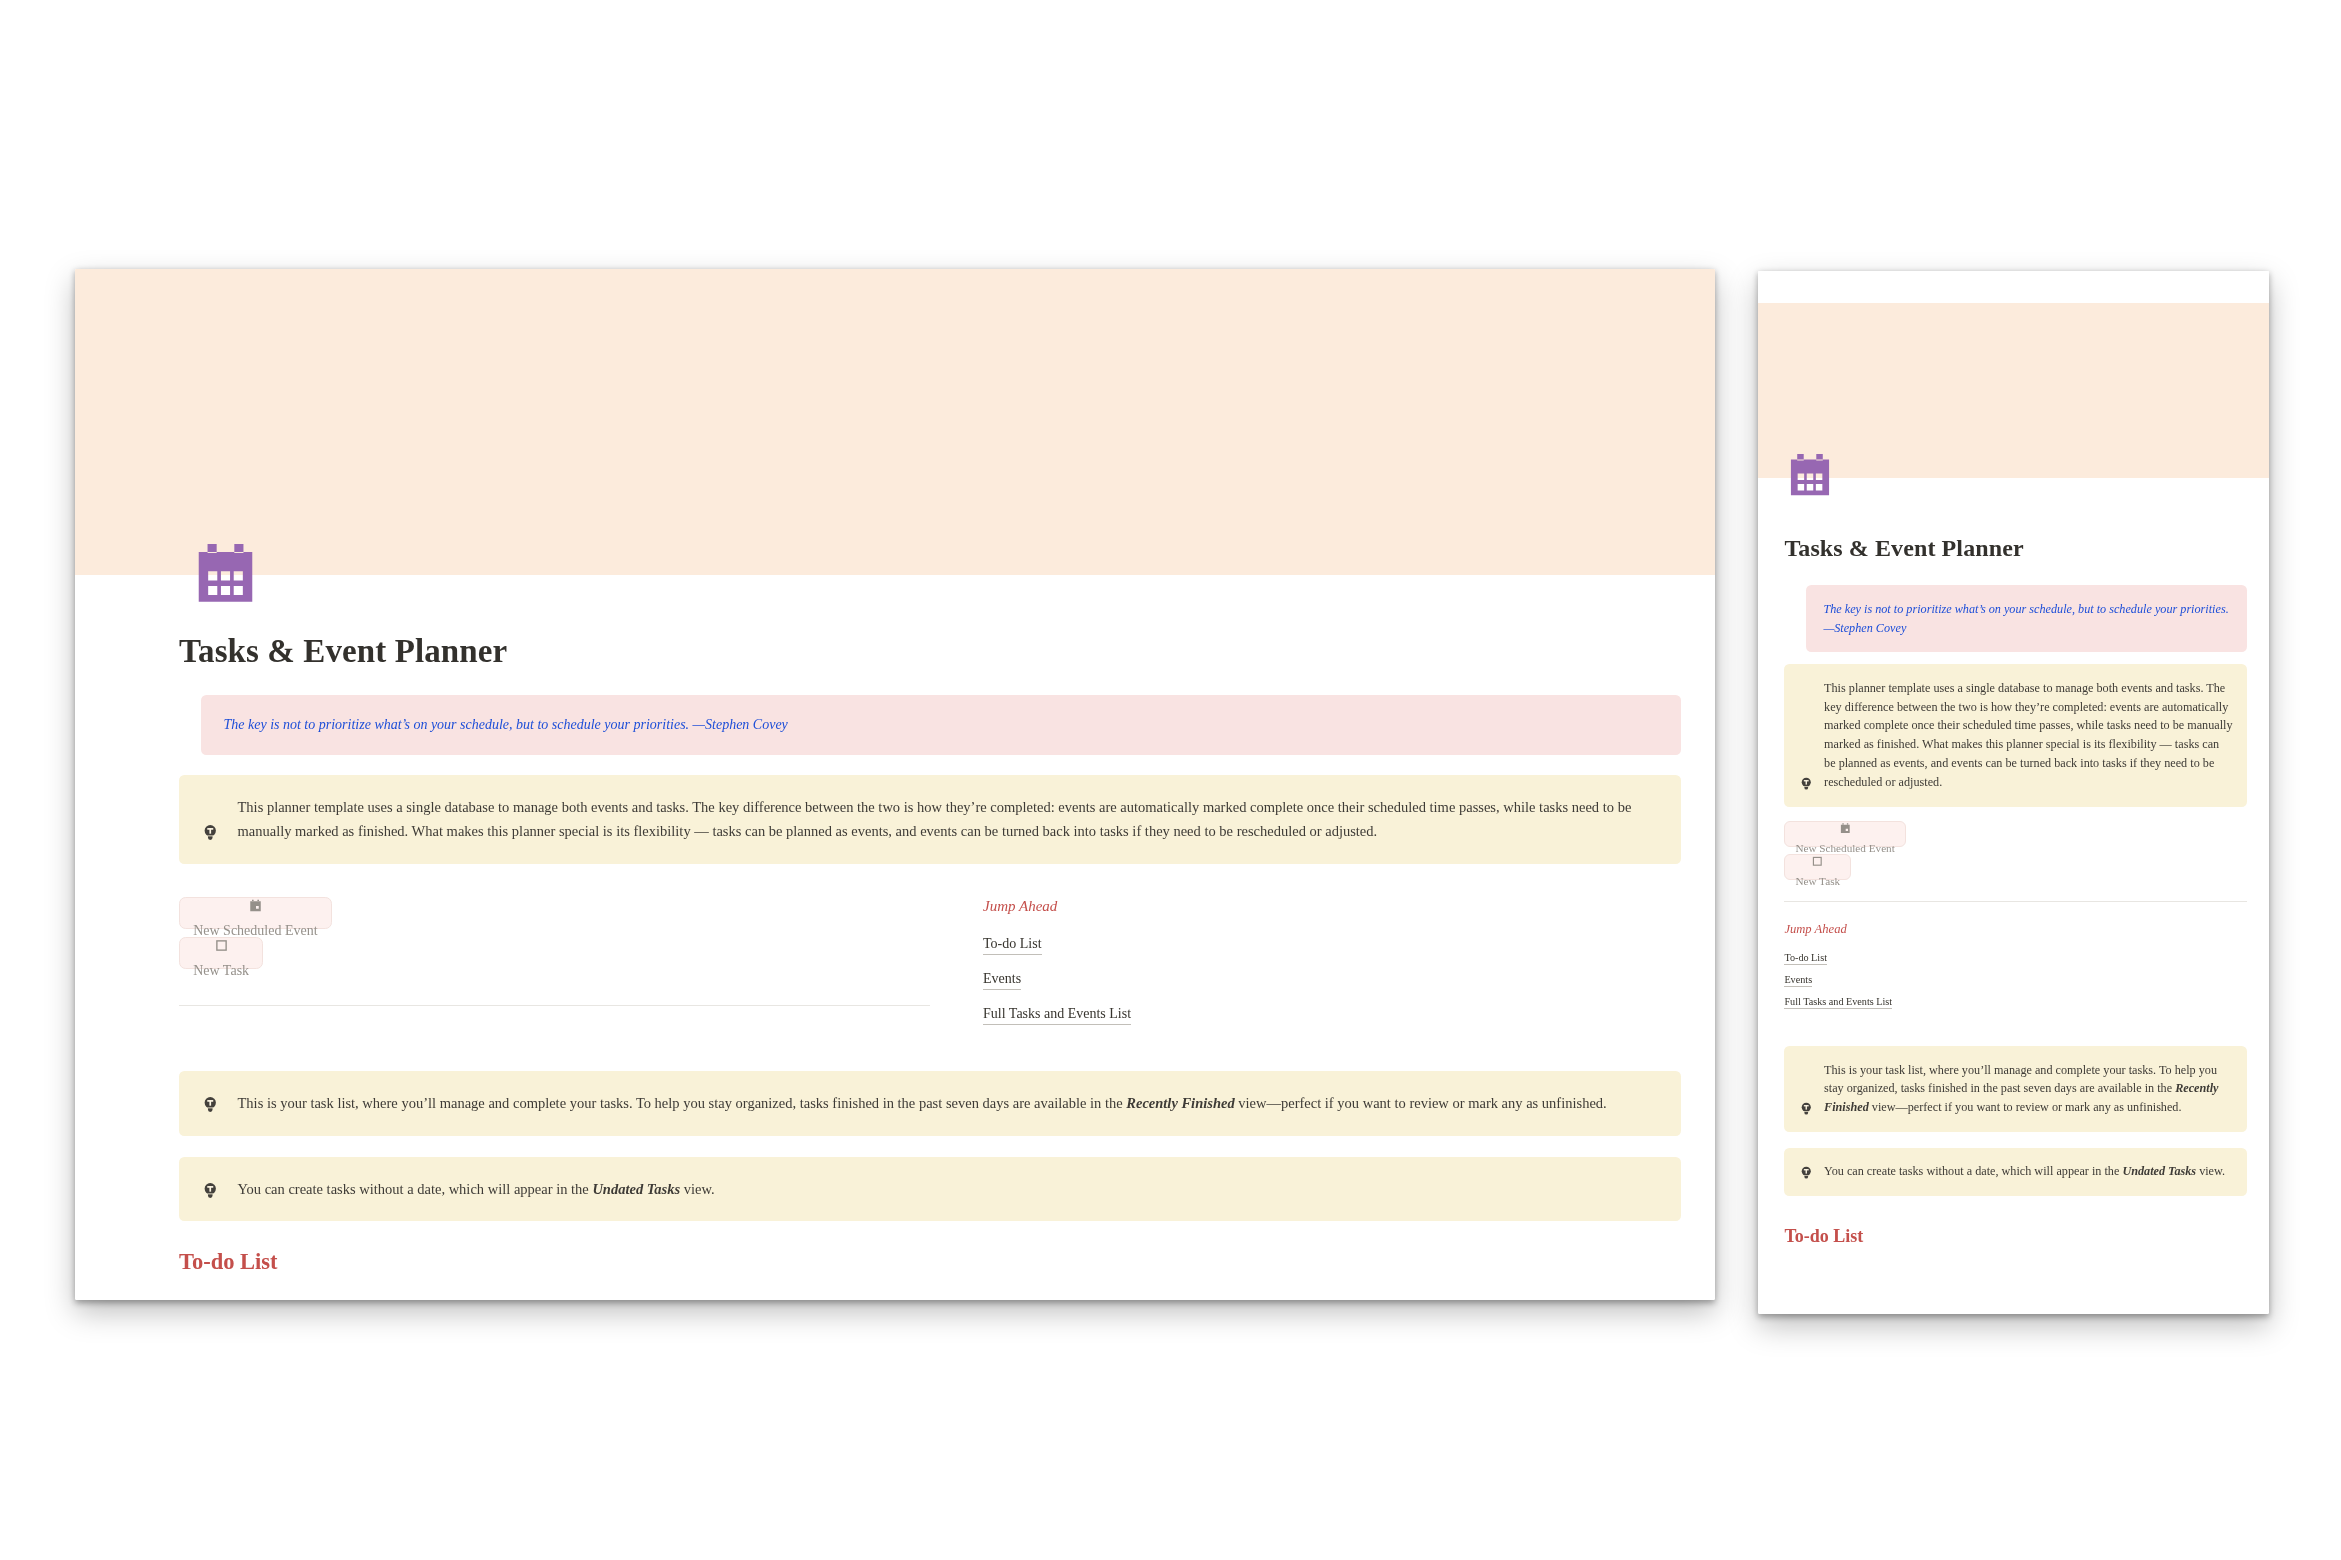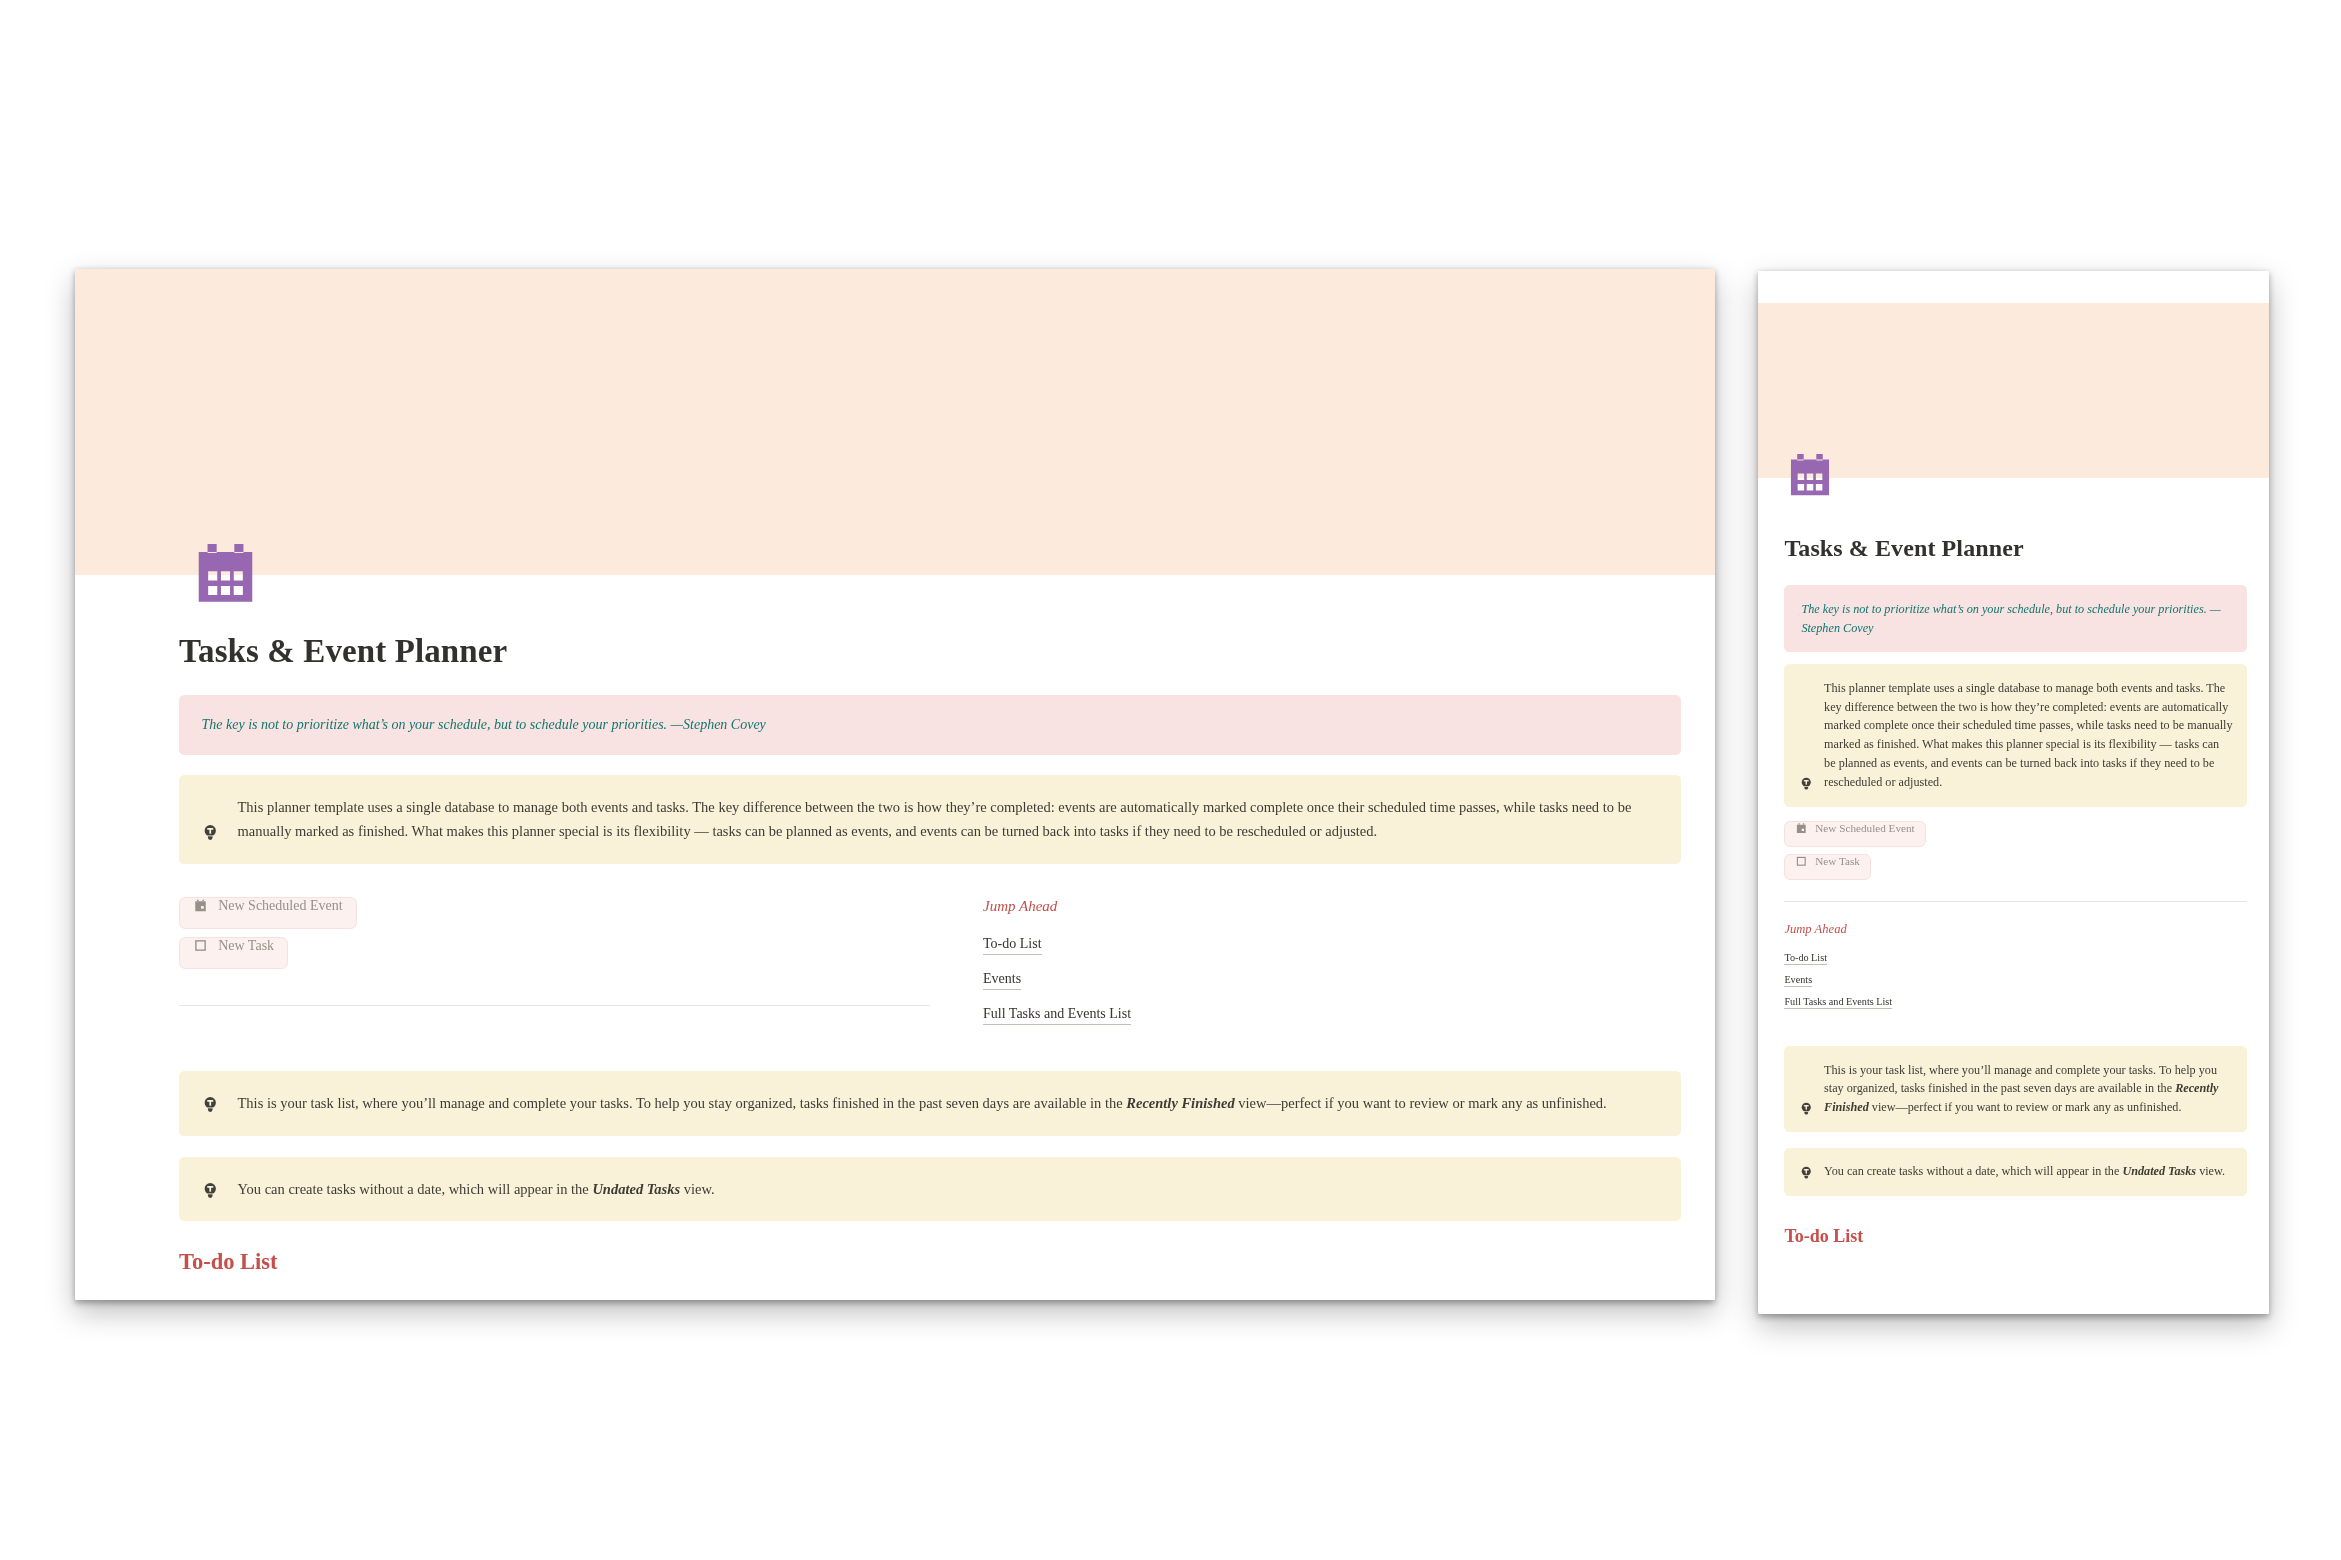--- a/index.html
+++ b/index.html
@@ -33,44 +33,44 @@
   .page-icon svg{ width:100%; height:100%; }
 
   .content{ position:relative; }
   .panel-desktop .content{ padding:0 34px 0 104px; }
   .panel-mobile  .content{ padding:0 22.5px 0 26.4px; }
 
   .title{ font-weight:700; color:var(--title); letter-spacing:0.1px; }
   .panel-desktop .title{ margin-top:58px; font-size:33px; line-height:1.15; }
   .panel-mobile  .title{ margin-top:56px; font-size:24px; line-height:1.2; }
 
-  .quote{ background:var(--quote-bg); border-radius:5.3px; font-style:italic; color:#0f766e; }
+  .quote{ background:var(--quote-bg); border-radius:5.3px; font-style:italic; color:#1d4ed8;margin-left:22px; }
   .panel-desktop .quote{ margin-top:24px; padding:20px 22.5px; font-size:14px; line-height:1.4; }
   .panel-mobile  .quote{ margin-top:22.5px; padding:14.5px 17px; font-size:12.2px; line-height:1.55; }
 
   .callout{ background:var(--callout-bg); border-radius:5.3px; display:flex; align-items:flex-end; }
   .panel-desktop .callout{ padding:20px 24px 20px 21px; gap:17px; font-size:14.5px; line-height:1.7; }
   .panel-mobile  .callout{ padding:14.5px 13.2px; gap:10px; font-size:12.2px; line-height:1.55; }
   .panel-desktop .callout-intro{ margin-top:20px; }
   .panel-mobile  .callout-intro{ margin-top:12px; }
   .bulb{ flex:0 0 auto; line-height:0; margin-top:2.6px; }
   .panel-desktop .bulb{ width:20.5px; height:20.5px; }
   .panel-mobile  .bulb{ width:16.5px; height:16.5px; }
   .bulb svg{ width:100%; height:100%; }
   .em-strong{ font-weight:700; font-style:italic; }
 
   .cols{ display:flex; }
   .panel-desktop .cols{ margin-top:33px; }
   .col-left{ width:50%; }
   .col-right{ flex:1; padding-left:53px; }
 
   .btn{
-    display:flex; align-items:flex-start; width:max-content;
+    display:flex; align-items:center; width:max-content;
     background:var(--button-bg); border:0.7px solid var(--button-border);
-    color:var(--button-text); cursor:pointer;
+    color:var(--button-text); cursor:pointer;flex-direction:column;
   }
   .panel-desktop .btn{ height:32px; padding:0 13.2px; gap:10px; font-size:14px; border-radius:6.6px; margin-bottom:8px; }
   .panel-mobile  .btn{ height:26.4px; padding:0 10px; gap:7.3px; font-size:11.2px; border-radius:6px; margin-bottom:6.6px; }
   .panel-mobile .btn-group{ margin-top:14.5px; }
   .btn-ic{ line-height:0; }
   .panel-desktop .btn-ic{ width:15px; height:15px; }
   .panel-mobile  .btn-ic{ width:12.6px; height:12.6px; }
   .btn-ic svg{ width:100%; height:100%; }
 
   .divider{ border-top:0.7px solid var(--divider); }

